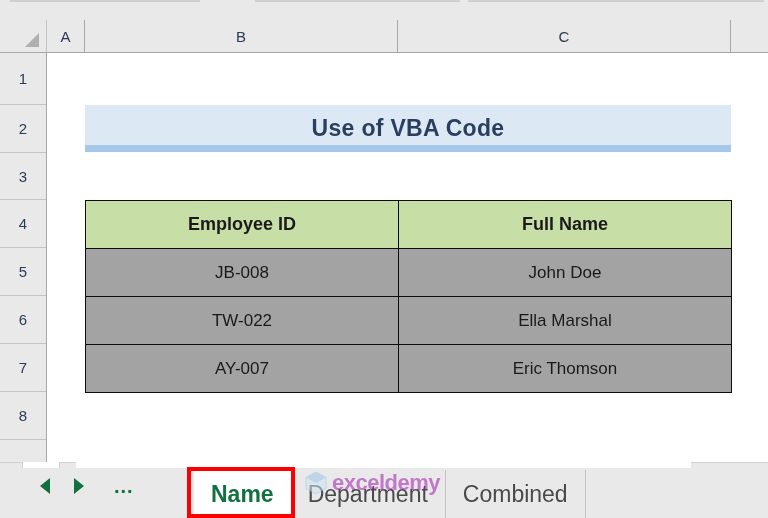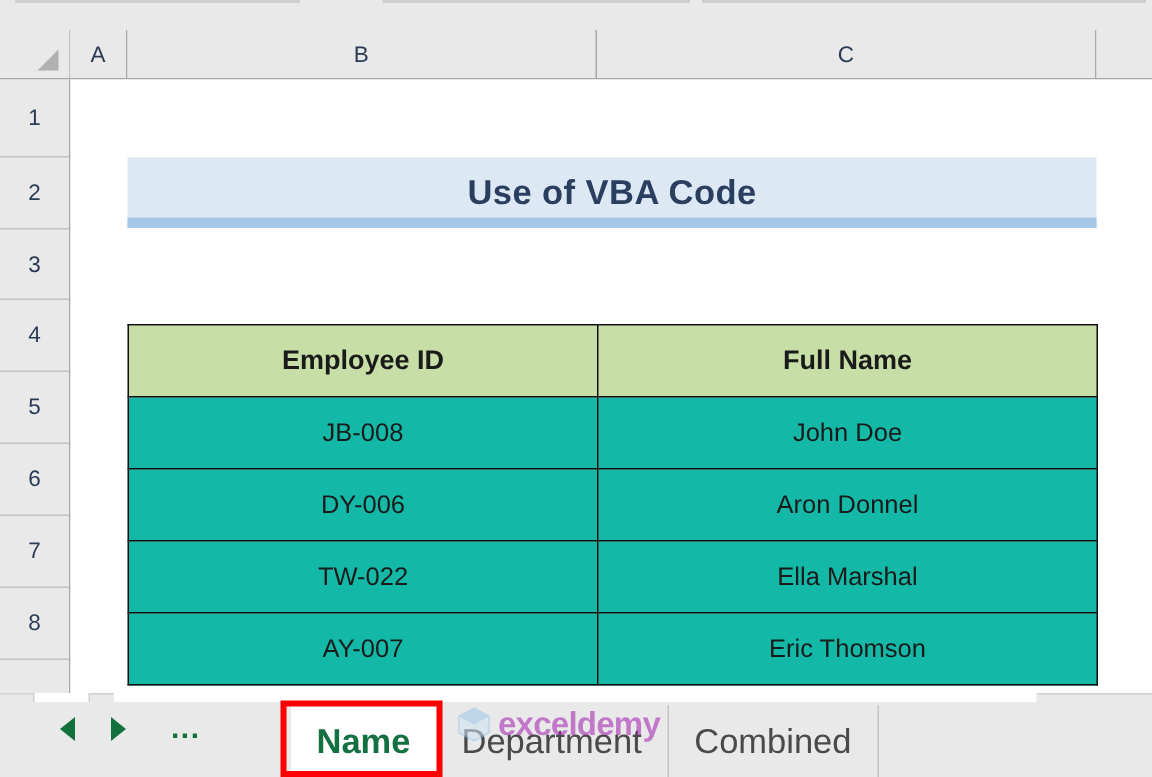--- a/index.html
+++ b/index.html
@@ -155,21 +155,21 @@
     top: 145px;
     width: 646px;
     height: 7px;
     background: #a6c8e8;
   }
 
   
   .data-table {
     position: absolute;
     left: 85px;
-    top: 216px;
+    top: 200px;
     width: 646px;
     border-collapse: collapse;
     table-layout: fixed;
     padding-left: 33px;
   }
   .data-table th,
   .data-table td {
     border: 1px solid #0d0d0d;
     text-align: center;
     vertical-align: middle;
@@ -177,21 +177,21 @@
     color: #1a1a1a;
     padding: 0;
     height: 47px;
   }
   .data-table th {
     background: #c7dfa6;
     font-weight: bold;
     font-size: 18px;
   }
   .data-table td {
-    background: #14b8a6;
+    background: #a3a3a3;
     font-weight: normal;
   }
   .col-w-b { width: 313px; }
   .col-w-c { width: 333px; }
 
   
   .tab-bar {
     position: absolute;
     left: 0;
     top: 462px;
@@ -367,24 +367,20 @@
         <th>Employee ID</th>
         <th>Full Name</th>
       </tr>
     </thead>
     <tbody>
       <tr>
         <td>JB-008</td>
         <td>John Doe</td>
       </tr>
       <tr>
-        <td>DY-006</td>
-        <td>Aron Donnel</td>
-      </tr>
-      <tr>
         <td>TW-022</td>
         <td>Ella Marshal</td>
       </tr>
       <tr>
         <td>AY-007</td>
         <td>Eric Thomson</td>
       </tr>
     </tbody>
   </table>
 

